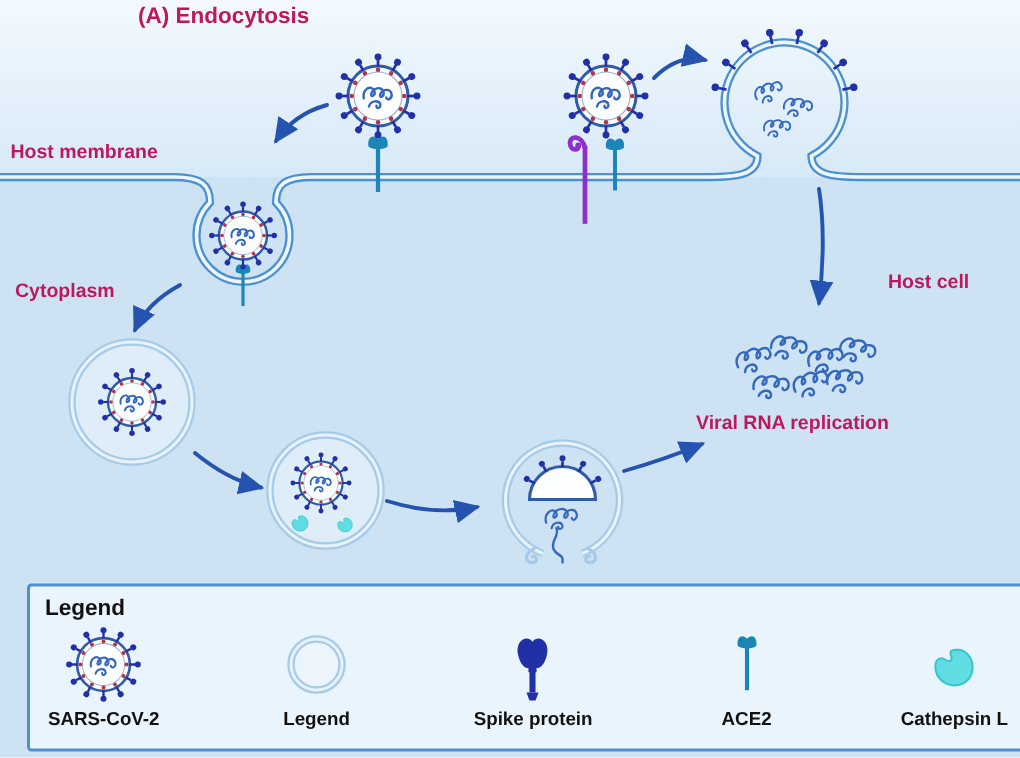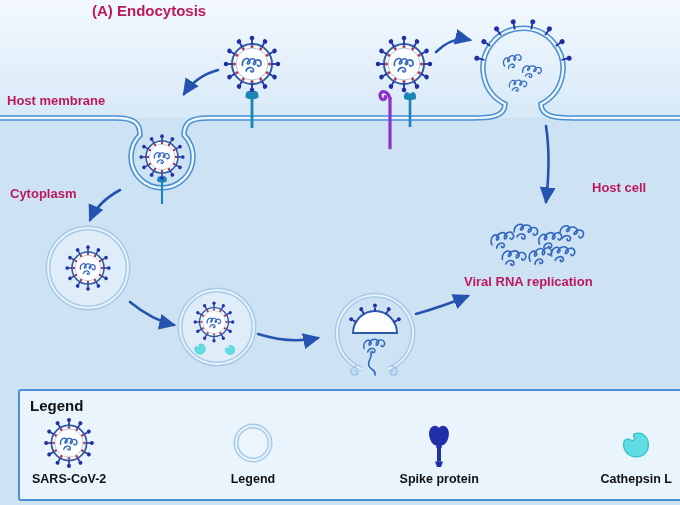--- a/index.html
+++ b/index.html
@@ -275,20 +275,26 @@
         <div class="lab">Legend</div>
       </div>
 
       <div class="legend-item">
         <svg width="46" height="54" viewBox="-23 -27 46 54">
           <use href="#spikeSym" transform="translate(0,-3) scale(1.35)"></use>
         </svg>
         <div class="lab">Spike protein</div>
       </div>
 
+      <div class="legend-item">
+        <svg width="46" height="54" viewBox="-23 -27 46 54">
+          <use href="#ace2Sym" transform="translate(0,-14) scale(0.78)"></use>
+        </svg>
+        <div class="lab">ACE2</div>
+      </div>
 
 
       <div class="legend-item">
         <svg width="46" height="54" viewBox="-23 -27 46 54">
           <use href="#cathSym" transform="translate(0,2) scale(1.3)"></use>
         </svg>
         <div class="lab">Cathepsin L</div>
       </div>
 
     </div>

